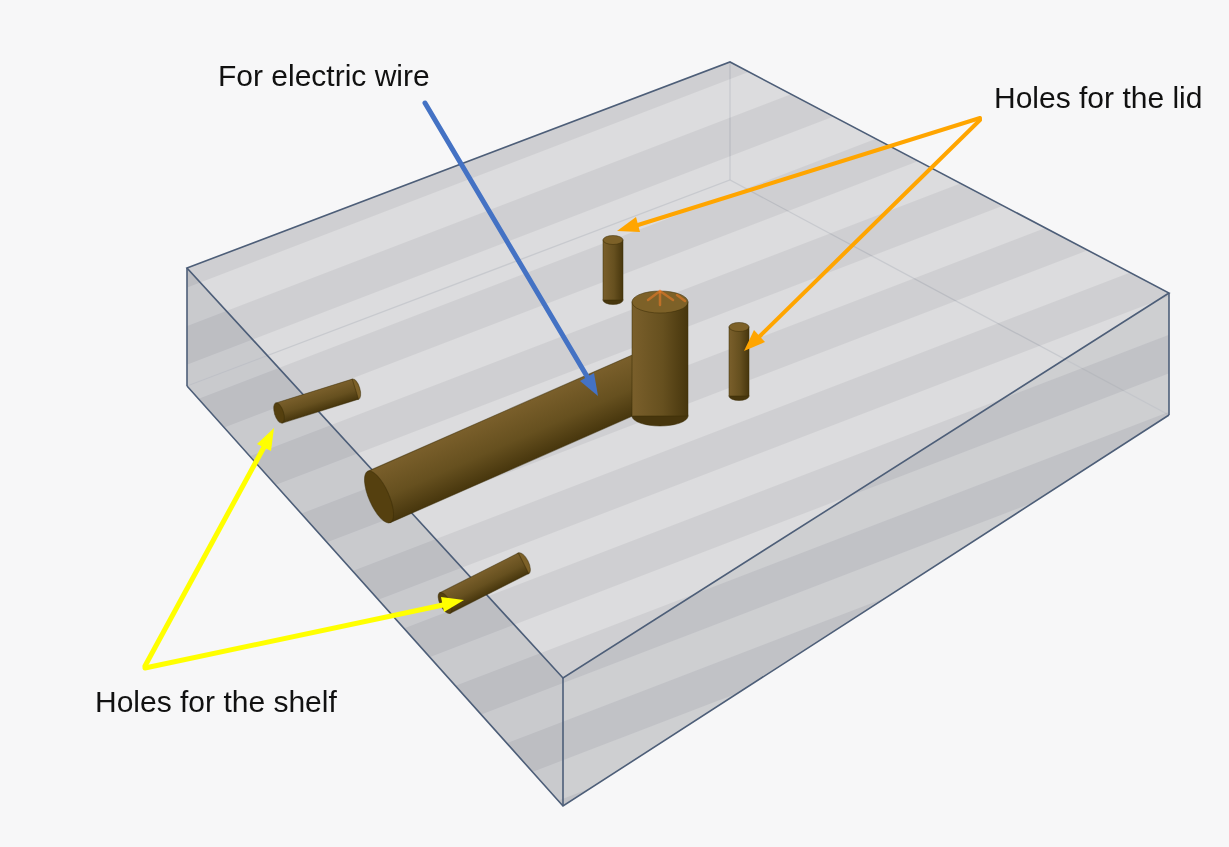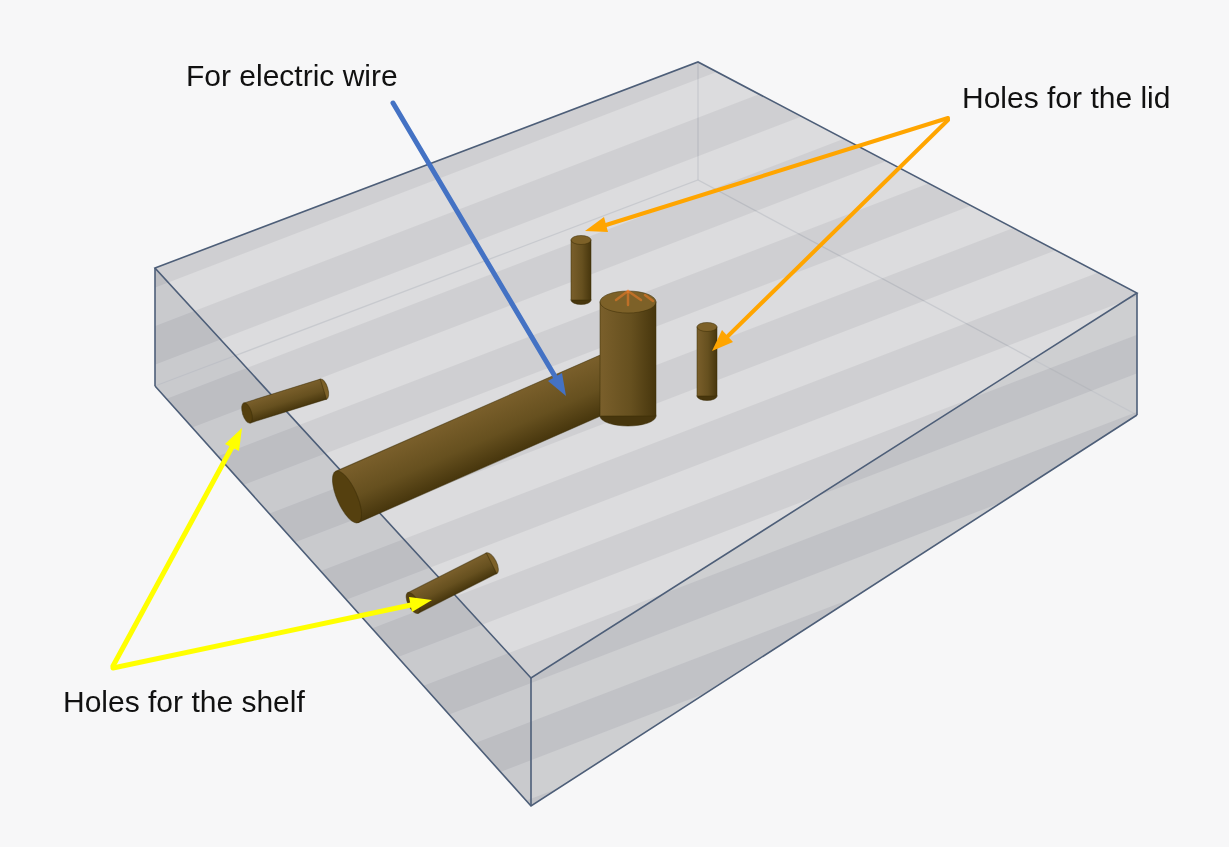--- a/index.html
+++ b/index.html
@@ -3,20 +3,21 @@
 <meta charset="utf-8">
 <style>
   * { box-sizing: border-box; }
   html, body { margin: 0; padding: 0; background: #f7f7f8; }
   .stage {
     position: relative;
     width: 1229px;
     height: 847px;
     font-family: "Liberation Sans", sans-serif;
     overflow: hidden;
+    padding-left: 32px;
   }
   svg { display: block; width: 1229px; height: 847px; }
   text.anno {
     font-size: 30px;
     fill: #111111;
     font-family: "Liberation Sans", sans-serif;
   }
 </style>
 </head>
 <body>

